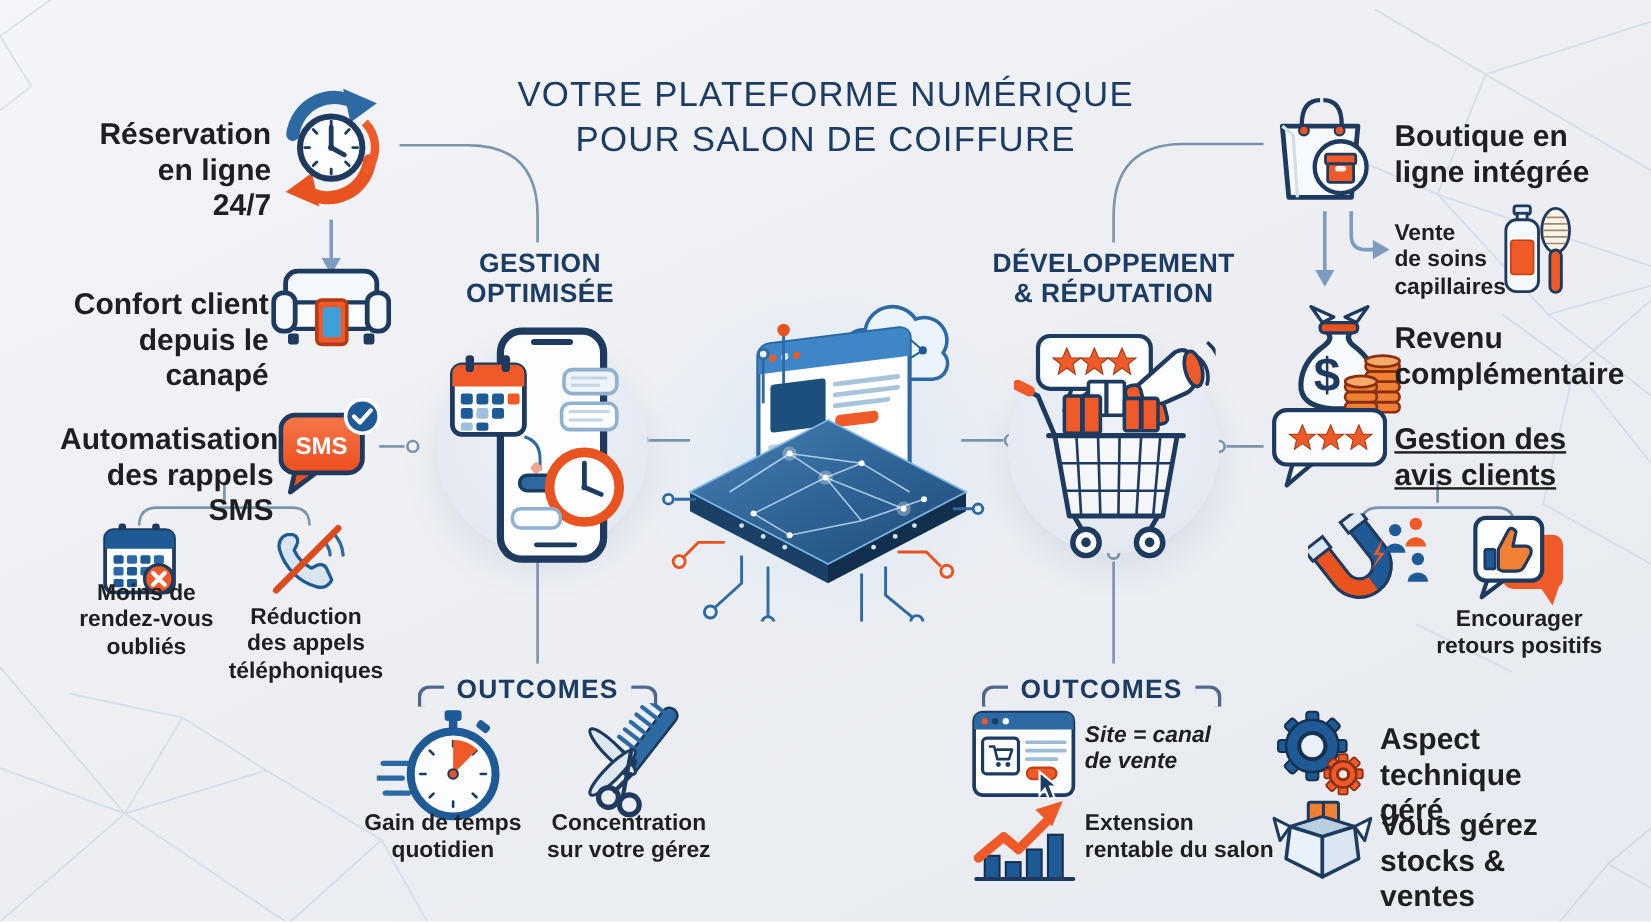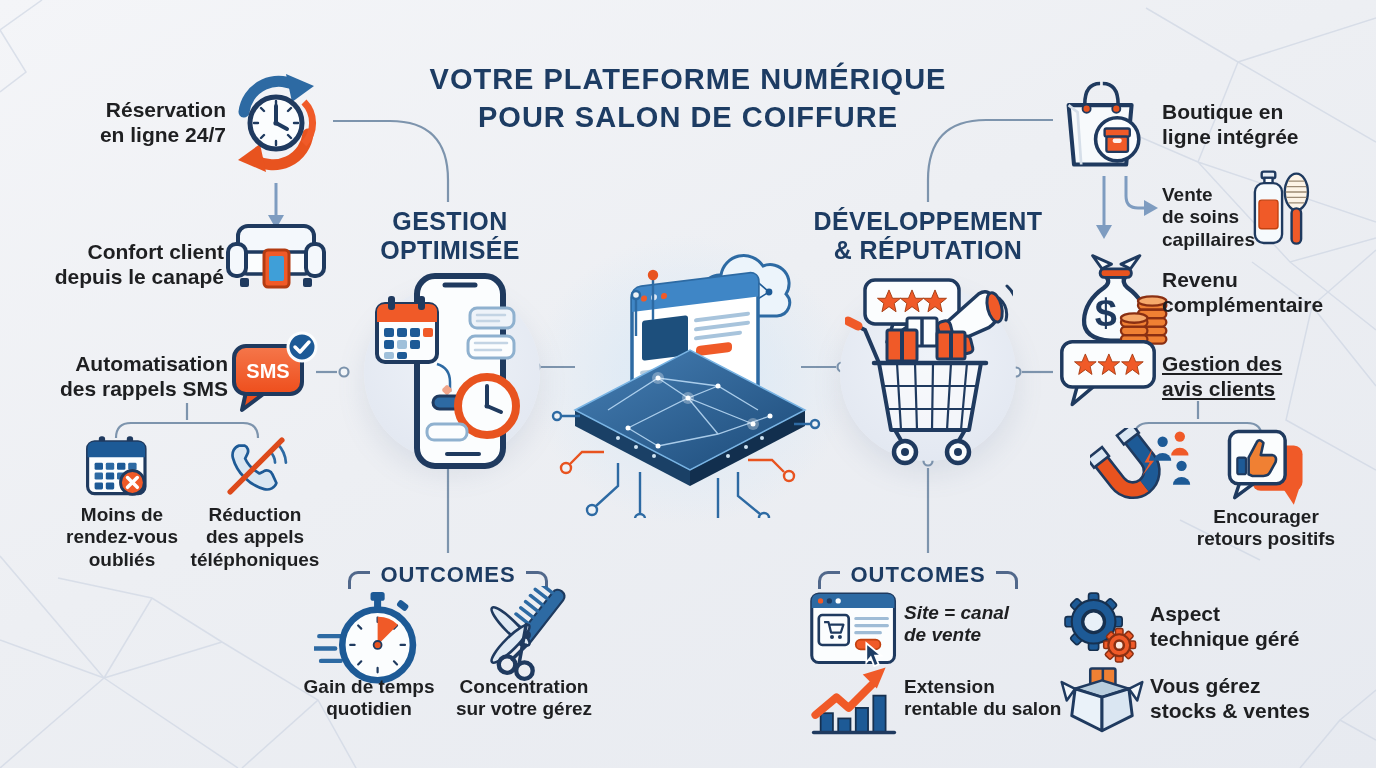--- a/index.html
+++ b/index.html
@@ -1,27 +1,27 @@
 <!DOCTYPE html>
 <html><head>
 <meta charset="utf-8">
 <style>
   html,body{margin:0;padding:0;}
   body{width:1376px;height:768px;font-family:"Liberation Sans",sans-serif;}
   .stage{position:relative;width:1376px;height:768px;overflow:hidden;
          background:linear-gradient(155deg,#f4f5f8 0%,#edeff3 45%,#e7eaf0 100%);}
   .abs{position:absolute;}
   svg{display:block;}
-  .lbl{font-weight:700;color:#1e1f21;font-size:21px;line-height:1.18;white-space:pre-line;}
+  .lbl{font-weight:700;color:#1e1f21;font-size:25px;line-height:1.18;white-space:pre-line;}
   .lbl.right{text-align:right;}
   .lbl.center{text-align:center;}
   .lbl.sub{font-size:19px;}
-  .title{font-weight:700;color:#1d3c63;font-size:29px;line-height:1.32;letter-spacing:1px;
+  .title{font-weight:400;color:#1d3c63;font-size:29px;line-height:1.32;letter-spacing:1px;
          text-align:center;white-space:pre-line;}
-  .section-heading{font-weight:800;color:#1d3c63;font-size:25px;line-height:1.15;letter-spacing:.4px;
+  .section-heading{font-weight:800;color:#1d3c63;font-size:22px;line-height:1.15;letter-spacing:.4px;
          text-align:center;white-space:pre-line;}
   .big-circle{border-radius:50%;background:radial-gradient(circle at 50% 40%,#eef2f8 0%,#e4e9f2 70%,#dde4ef 100%);
          box-shadow:0 12px 28px rgba(110,130,160,.15);}
   .glow{background:radial-gradient(closest-side,#d8e8f6 0%,rgba(216,232,246,0) 100%);}
   .outcomes{display:flex;align-items:flex-start;justify-content:center;gap:10px;}
   .outcomes .txt{font-weight:800;color:#1d3c63;font-size:22px;letter-spacing:1px;}
   .corner{width:22px;height:15px;border-top:3px solid #51688b;margin-top:9px;}
   .corner.l{border-left:3px solid #51688b;border-top-left-radius:10px;}
   .corner.r{border-right:3px solid #51688b;border-top-right-radius:10px;}
 </style>
@@ -136,21 +136,21 @@
         <rect x="66" y="44" width="12" height="10" rx="2" fill="#2d6aa3"></rect>
       <rect x="18" y="58" width="12" height="10" rx="2" fill="#2d6aa3"></rect>
         <rect x="34" y="58" width="12" height="10" rx="2"></rect>
         <rect x="50" y="58" width="12" height="10" rx="2" fill="#2d6aa3"></rect>
       <rect x="18" y="72" width="12" height="10" rx="2"></rect>
         <rect x="34" y="72" width="12" height="10" rx="2"></rect>
     </g>
     <circle cx="72" cy="72" r="17" fill="#f05a28" stroke="#1f3a5f" stroke-width="4"></circle>
     <path d="M65,65 L79,79 M79,65 L65,79" stroke="#ffffff" stroke-width="5" stroke-linecap="round"></path>
   </svg>
-  <div class="abs lbl sub center" style="left:56px;top:504px;width:132px;">Moins de
+  <div class="abs lbl sub center" style="left:56px;top:484px;width:132px;">Moins de
 rendez-vous
 oubliés</div>
 
   <svg class="abs" style="left:222px;top:432px;" width="68" height="68" viewBox="0 0 100 100">
     <path d="M25,20 C18,22 14,30 16,38 C22,60 40,78 62,84 C70,86 78,82 80,75 L74,62 C72,57 66,55 61,58 L55,61 C46,56 38,48 34,39 L37,33 C40,28 38,22 33,20 Z" fill="#d9e6f2" stroke="#1d5a96" stroke-width="4" stroke-linejoin="round"></path>
     <path d="M70,28 q8,8 8,17 M81,17 q12,12 13,28" fill="none" stroke="#2d6aa3" stroke-width="4" stroke-linecap="round"></path>
     <path d="M12,88 L88,12" stroke="#dd4a1b" stroke-width="8" stroke-linecap="round"></path>
   </svg>
   <div class="abs lbl sub center" style="left:182px;top:504px;width:146px;">Réduction
 des appels

